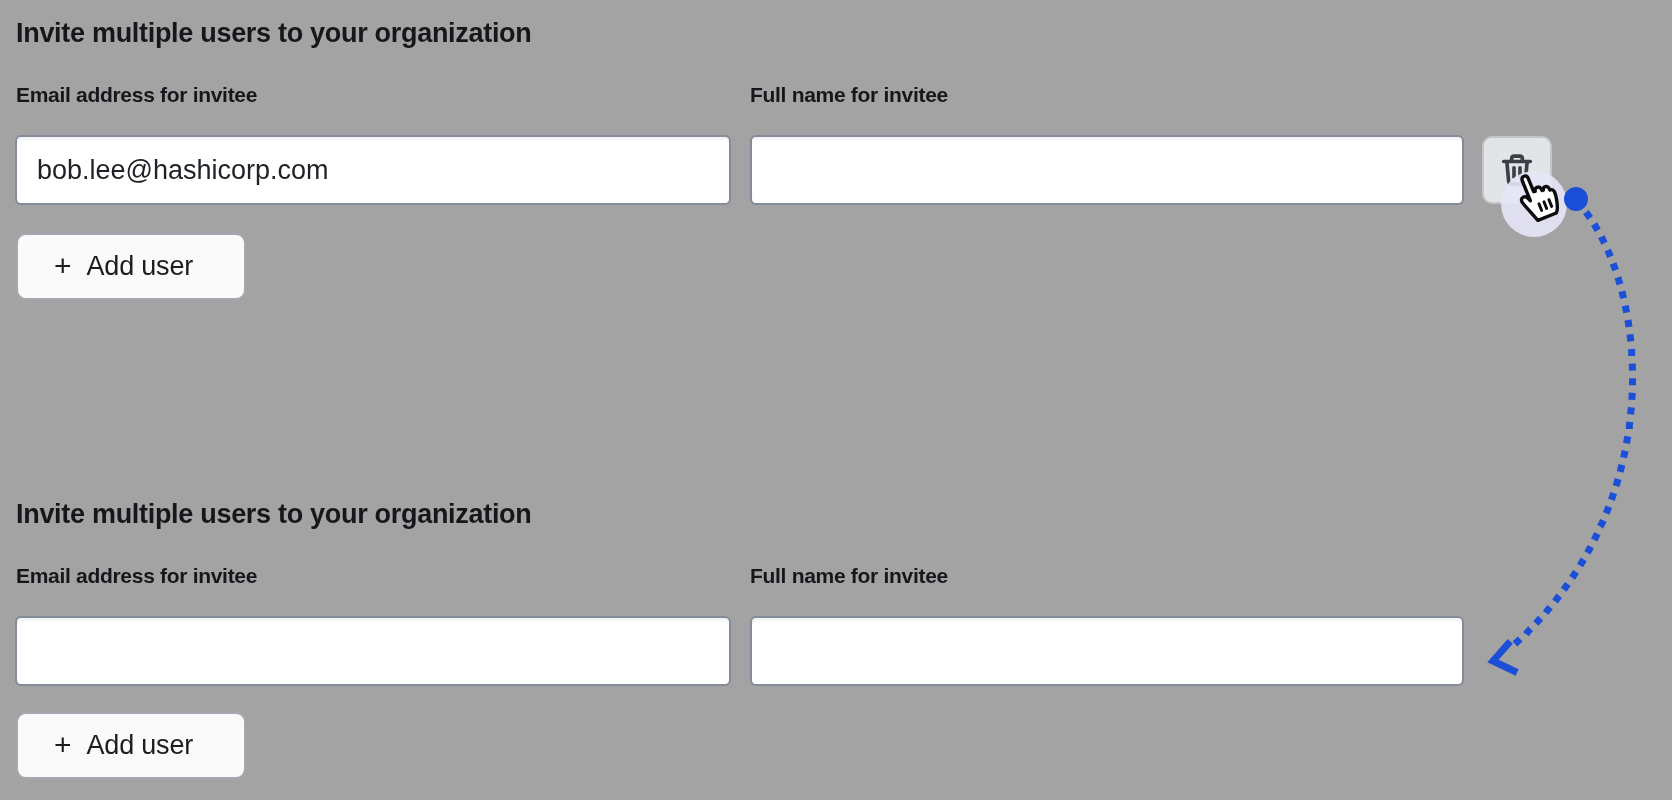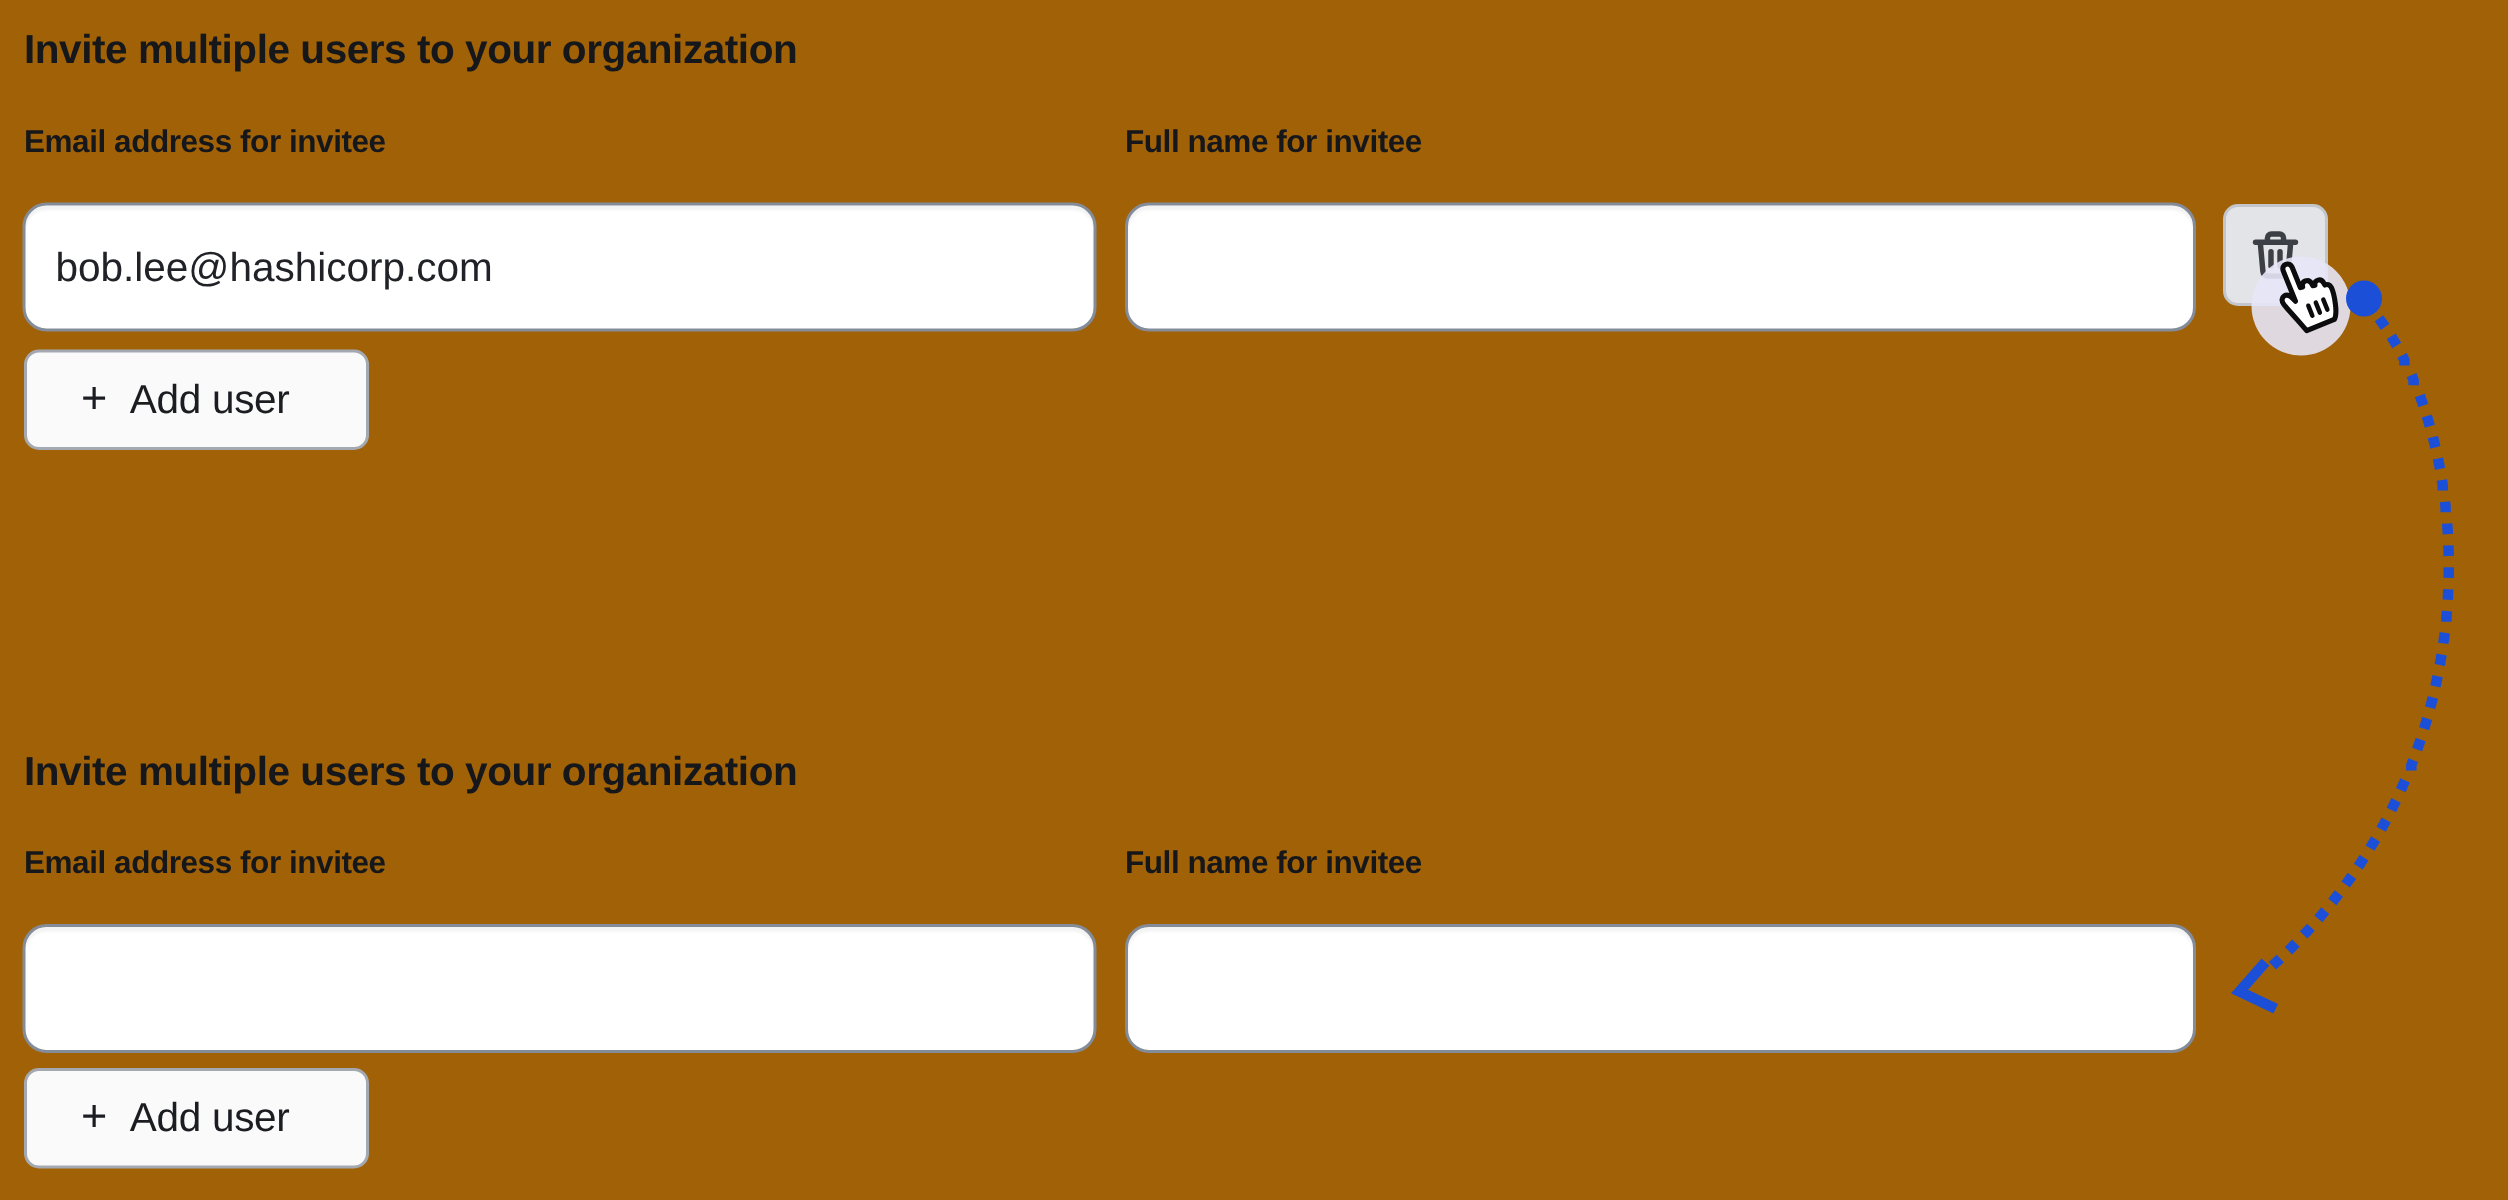--- a/index.html
+++ b/index.html
@@ -1,34 +1,34 @@
 <!DOCTYPE html>
 <html><head>
 <meta charset="utf-8">
 <style>
   html,body{margin:0;padding:0;background:#ffffff;}
   #screen{
     position:relative;
     width:1672px;height:800px;
-    background:#a16207;
+    background:#a3a3a3;
     font-family:"Liberation Sans",sans-serif;
     overflow:hidden;
   }
   .abs{position:absolute;}
   .heading{
     font-size:27px;font-weight:700;color:#15171b;
     letter-spacing:-0.3px;line-height:34px;white-space:nowrap;
   }
   .field-label{
     font-size:21px;font-weight:700;color:#15171b;
     letter-spacing:-0.3px;line-height:34px;white-space:nowrap;
   }
   .text-input{
     box-sizing:border-box;
-    height:86px;border:2px solid #848b99;border-radius:16px;
+    height:70px;border:2px solid #848b99;border-radius:6px;
     background:#ffffff;
     box-shadow:inset 0 3px 2px rgba(20,22,28,0.05);
     font-family:"Liberation Sans",sans-serif;
     font-size:27px;color:#202227;
     padding:0 20px;outline:none;
   }
   .add-user-btn{
     box-sizing:border-box;
     display:flex;align-items:center;
     width:230px;height:67px;

